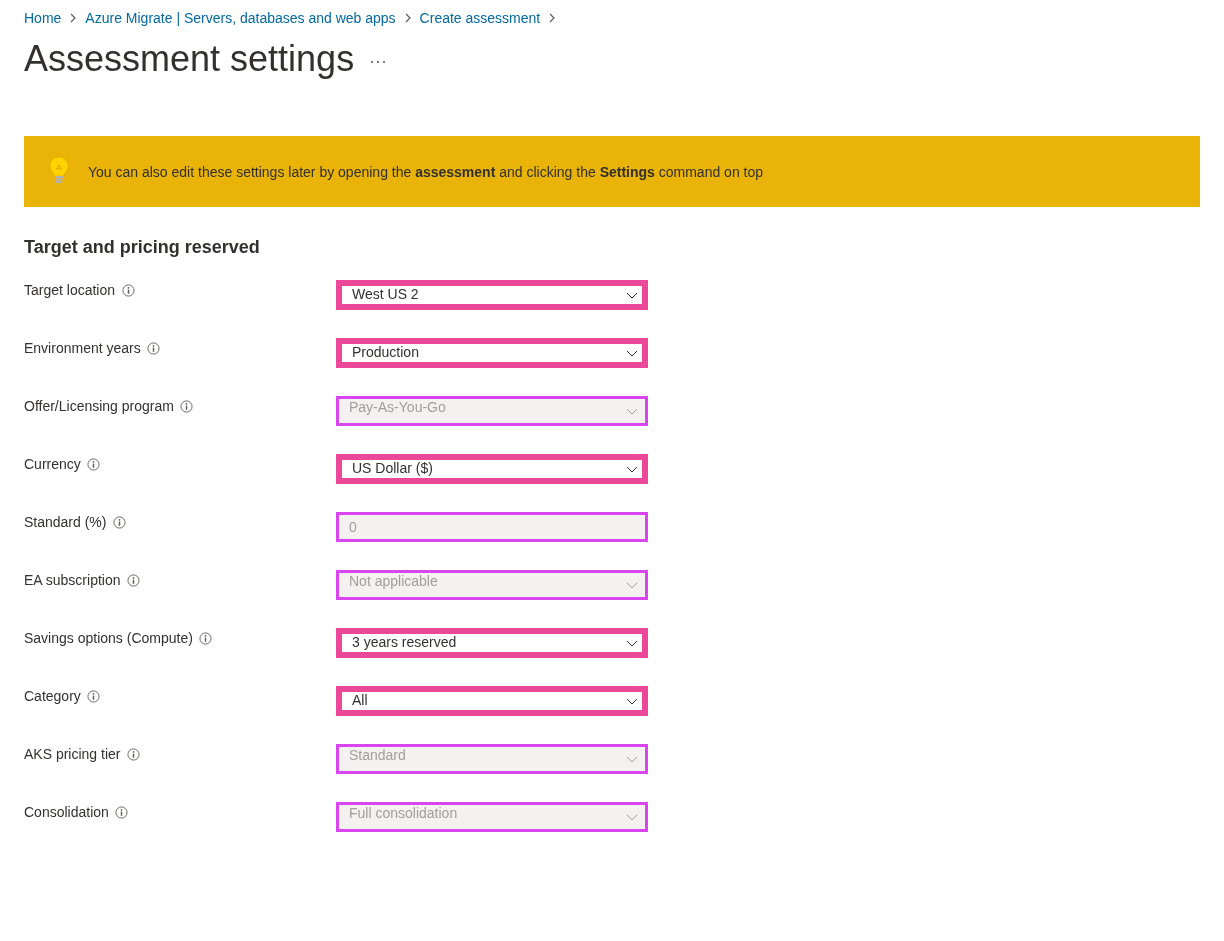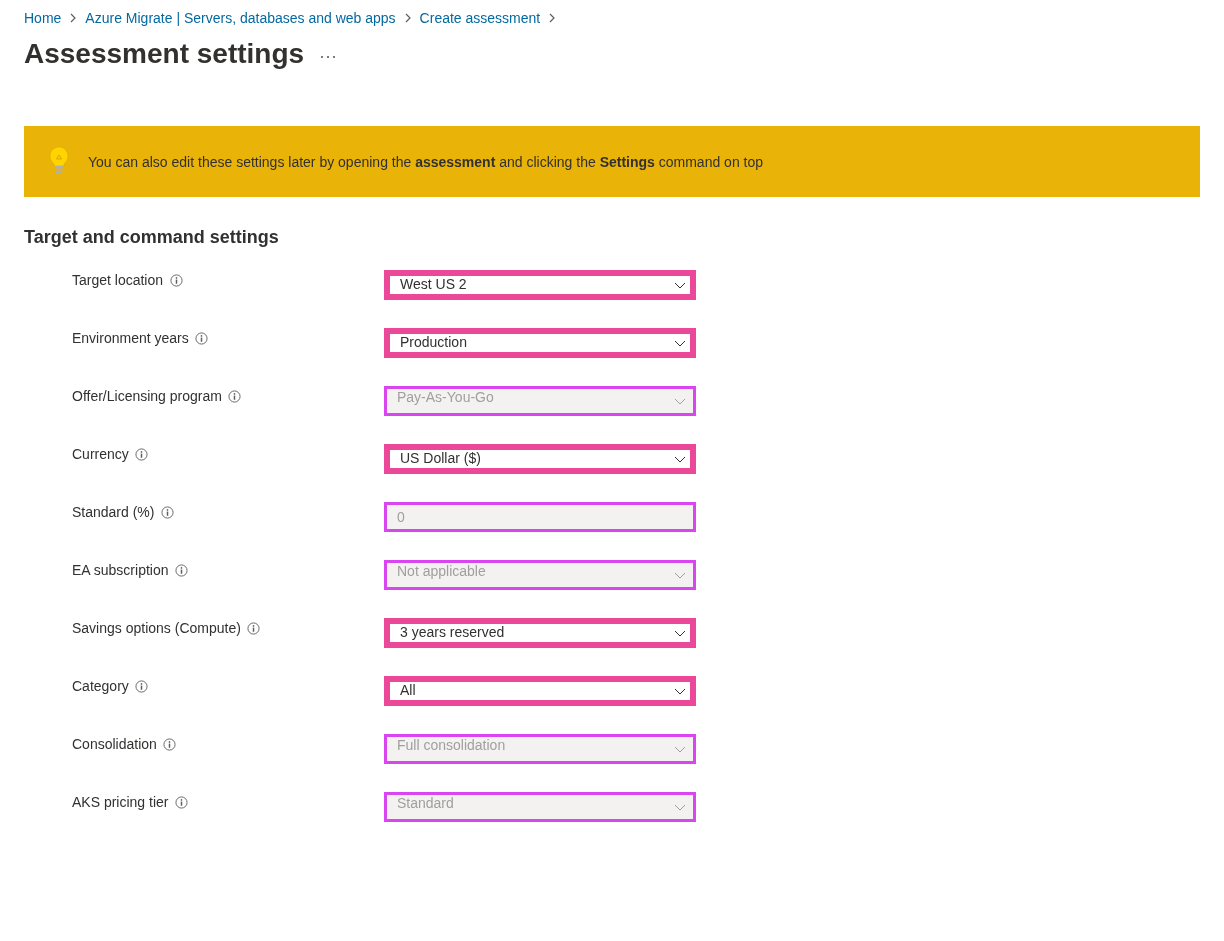--- a/index.html
+++ b/index.html
@@ -33,22 +33,22 @@
       color: #605e5c;
       margin: 0 4px;
     }
     .page-title-row {
       display: flex;
       align-items: center;
       gap: 16px;
       margin-bottom: 56px;
     }
     .page-title {
-      font-size: 28px;
-      font-weight: 700;
+      font-size: 36px;
+      font-weight: 400;
       color: #323130;
     }
     .more-icon {
       color: #605e5c;
       cursor: pointer;
       font-size: 16px;
     }
     .info-banner {
       display: flex;
       align-items: center;
@@ -70,21 +70,20 @@
     .section-heading {
       font-size: 18px;
       font-weight: 700;
       color: #323130;
       margin-bottom: 22px;
     }
     .form-row {
       display: flex;
       align-items: flex-start;
       margin-bottom: 28px;
-      margin-left: 48px;
     }
     .form-label-cell {
       width: 312px;
       display: flex;
       align-items: center;
       gap: 6px;
       padding-top: 2px;
     }
     .form-label {
       font-size: 14px;
@@ -189,21 +188,21 @@
         <rect x="7.5" y="22.5" width="7" height="2" fill="#b0b0b0"></rect>
         <rect x="8" y="25" width="6" height="2" fill="#b0b0b0"></rect>
         <path d="M8.5 13 L11 9 L13.5 13 Z" fill="none" stroke="#d9a400" stroke-width="1"></path>
       </svg>
     </span>
     <div class="info-text">
       <span>You can also edit these settings later by opening the </span><b>assessment</b><span> and clicking the </span><b>Settings</b><span> command on top</span>
     </div>
   </div>
 
-  <h2 class="section-heading">Target and command settings</h2>
+  <h2 class="section-heading">Target and pricing reserved</h2>
 
   <div class="form-row">
     <div class="form-label-cell">
       <span class="form-label">Target location</span>
       <span class="info-circle-icon">
         <svg width="13" height="13" viewBox="0 0 14 14">
             <circle cx="7" cy="7" r="6" fill="none" stroke="#605e5c" stroke-width="1"></circle>
             <circle cx="7" cy="4.2" r="0.9" fill="#605e5c"></circle>
             <rect x="6.2" y="6" width="1.6" height="4.5" fill="#605e5c"></rect>
           </svg>
@@ -356,53 +355,53 @@
       <span class="chevron-down">
         <svg width="12" height="8" viewBox="0 0 12 8">
             <path d="M1 1 L6 6 L11 1" fill="none" stroke="#323130" stroke-width="1"></path>
           </svg>
       </span>
     </div>
   </div>
 
   <div class="form-row">
     <div class="form-label-cell">
+      <span class="form-label">AKS pricing tier</span>
+      <span class="info-circle-icon">
+        <svg width="13" height="13" viewBox="0 0 14 14">
+            <circle cx="7" cy="7" r="6" fill="none" stroke="#605e5c" stroke-width="1"></circle>
+            <circle cx="7" cy="4.2" r="0.9" fill="#605e5c"></circle>
+            <rect x="6.2" y="6" width="1.6" height="4.5" fill="#605e5c"></rect>
+          </svg>
+      </span>
+    </div>
+    <div class="select-wrapper">
+      <div class="select-control disabled">Standard</div>
+      <span class="chevron-down disabled">
+        <svg width="12" height="8" viewBox="0 0 12 8">
+            <path d="M1 1 L6 6 L11 1" fill="none" stroke="#605e5c" stroke-width="1"></path>
+          </svg>
+      </span>
+    </div>
+  </div>
+
+  <div class="form-row">
+    <div class="form-label-cell">
       <span class="form-label">Consolidation</span>
       <span class="info-circle-icon">
         <svg width="13" height="13" viewBox="0 0 14 14">
             <circle cx="7" cy="7" r="6" fill="none" stroke="#605e5c" stroke-width="1"></circle>
             <circle cx="7" cy="4.2" r="0.9" fill="#605e5c"></circle>
             <rect x="6.2" y="6" width="1.6" height="4.5" fill="#605e5c"></rect>
           </svg>
       </span>
     </div>
     <div class="select-wrapper">
       <div class="select-control disabled">Full consolidation</div>
       <span class="chevron-down disabled">
         <svg width="12" height="8" viewBox="0 0 12 8">
             <path d="M1 1 L6 6 L11 1" fill="none" stroke="#605e5c" stroke-width="1"></path>
           </svg>
       </span>
     </div>
   </div>
 
-  <div class="form-row">
-    <div class="form-label-cell">
-      <span class="form-label">AKS pricing tier</span>
-      <span class="info-circle-icon">
-        <svg width="13" height="13" viewBox="0 0 14 14">
-            <circle cx="7" cy="7" r="6" fill="none" stroke="#605e5c" stroke-width="1"></circle>
-            <circle cx="7" cy="4.2" r="0.9" fill="#605e5c"></circle>
-            <rect x="6.2" y="6" width="1.6" height="4.5" fill="#605e5c"></rect>
-          </svg>
-      </span>
-    </div>
-    <div class="select-wrapper">
-      <div class="select-control disabled">Standard</div>
-      <span class="chevron-down disabled">
-        <svg width="12" height="8" viewBox="0 0 12 8">
-            <path d="M1 1 L6 6 L11 1" fill="none" stroke="#605e5c" stroke-width="1"></path>
-          </svg>
-      </span>
-    </div>
-  </div>
-
 </div>
 
 </body></html>

